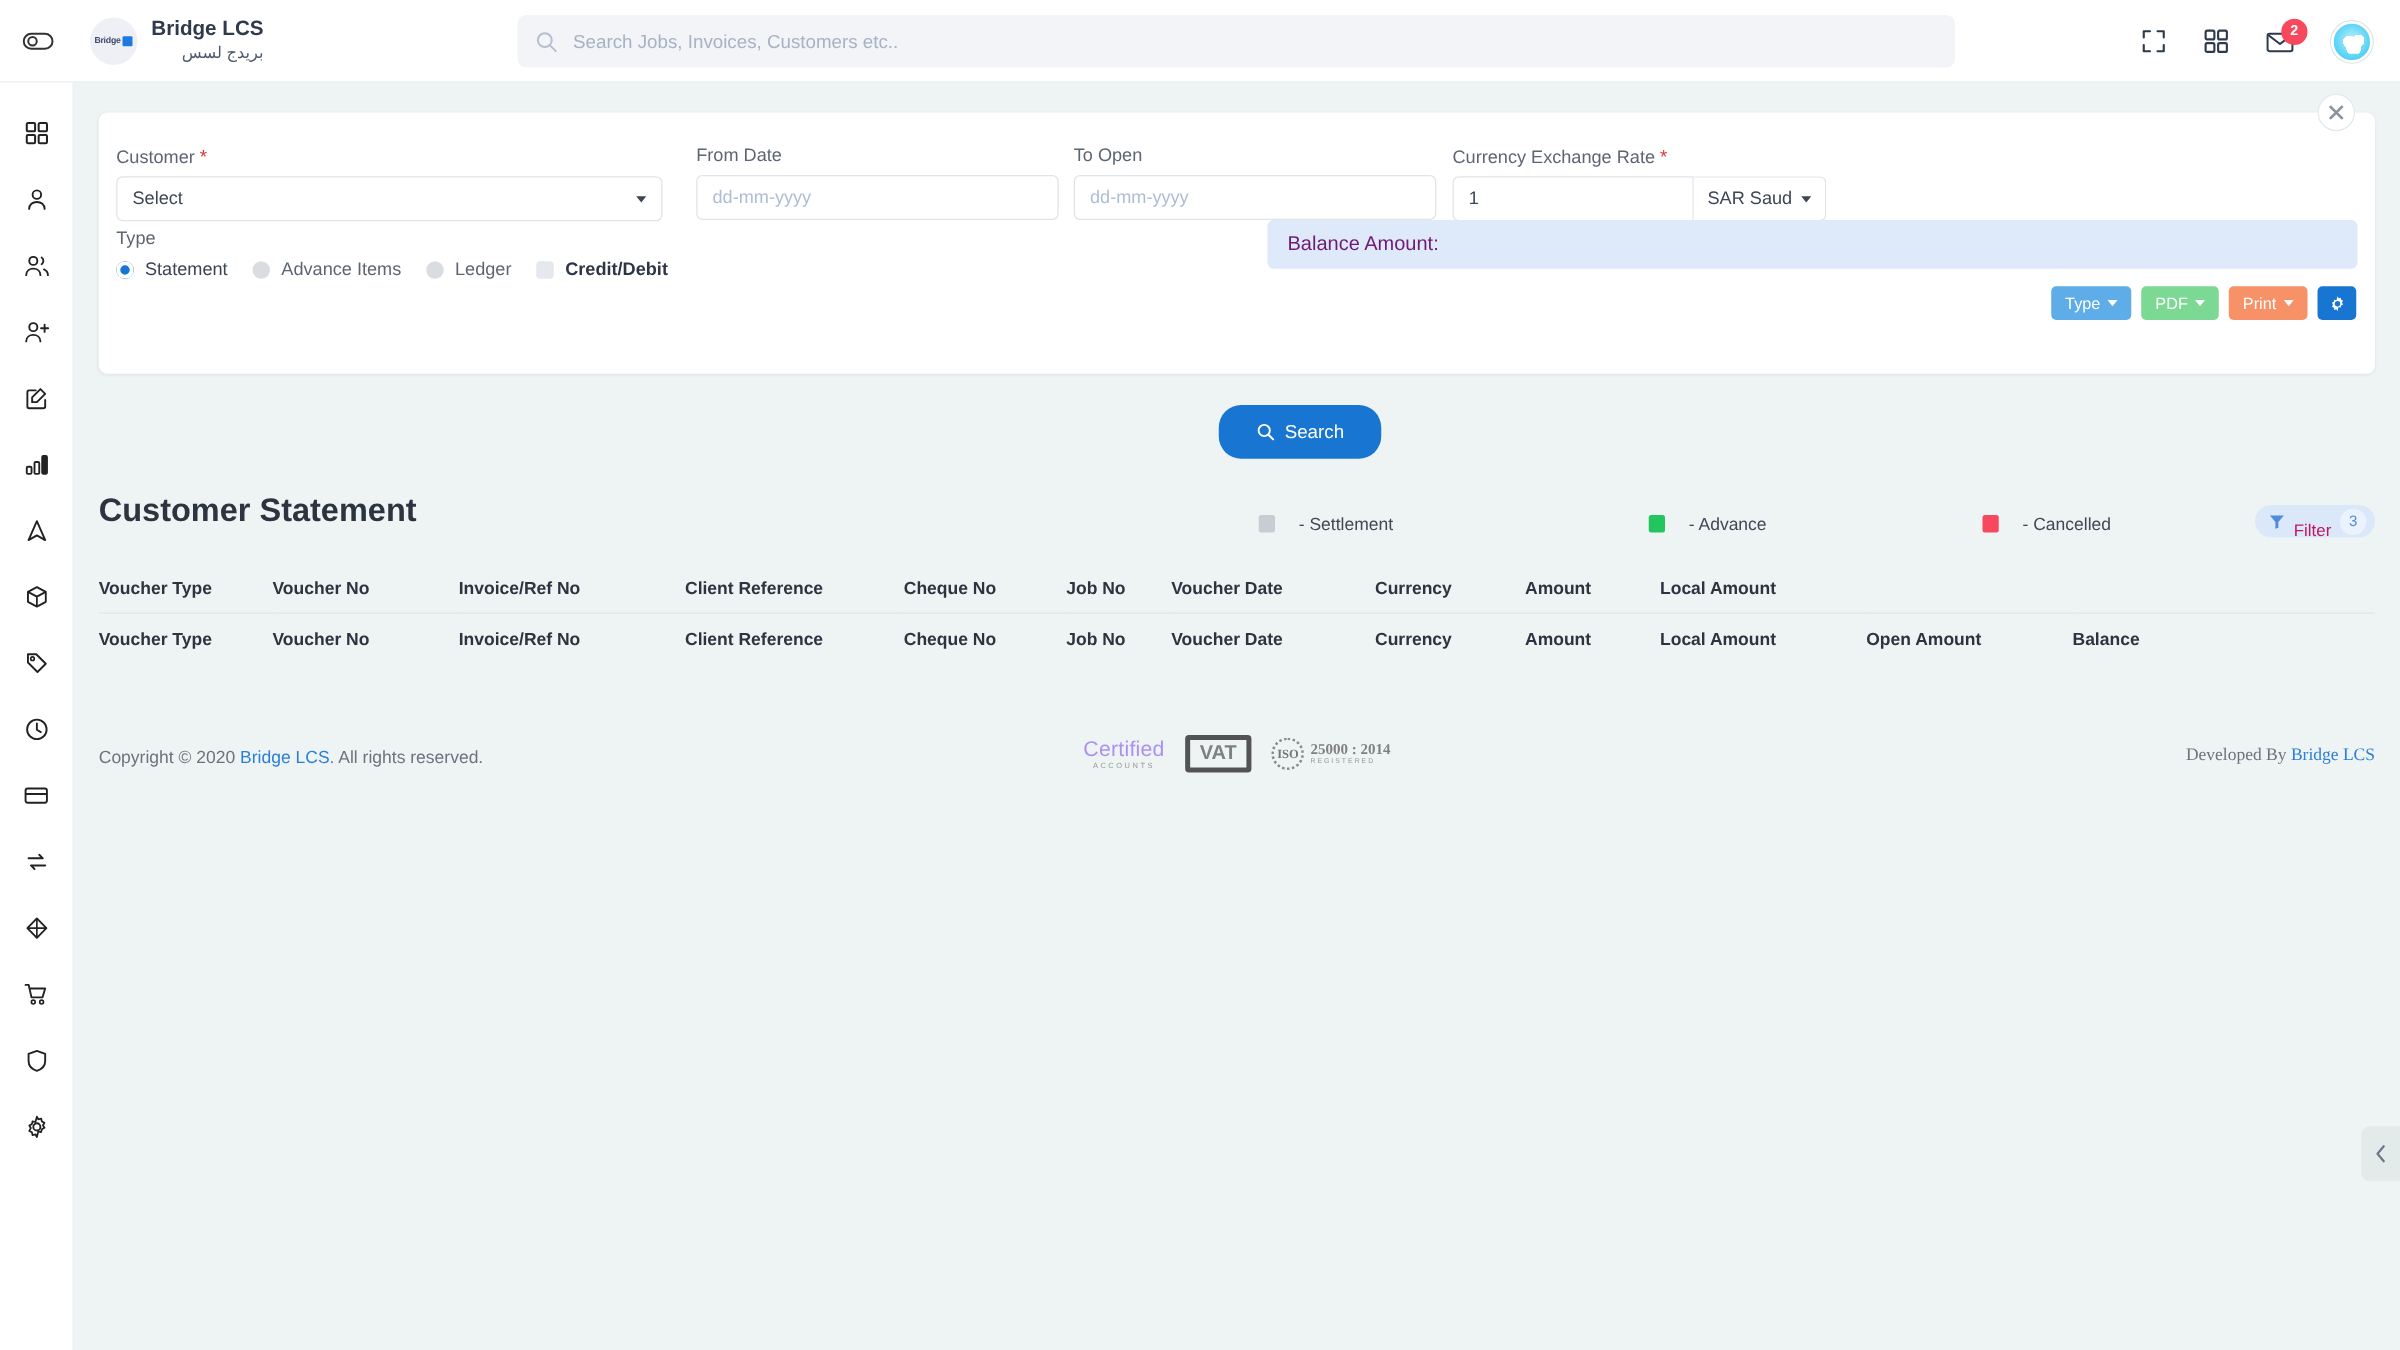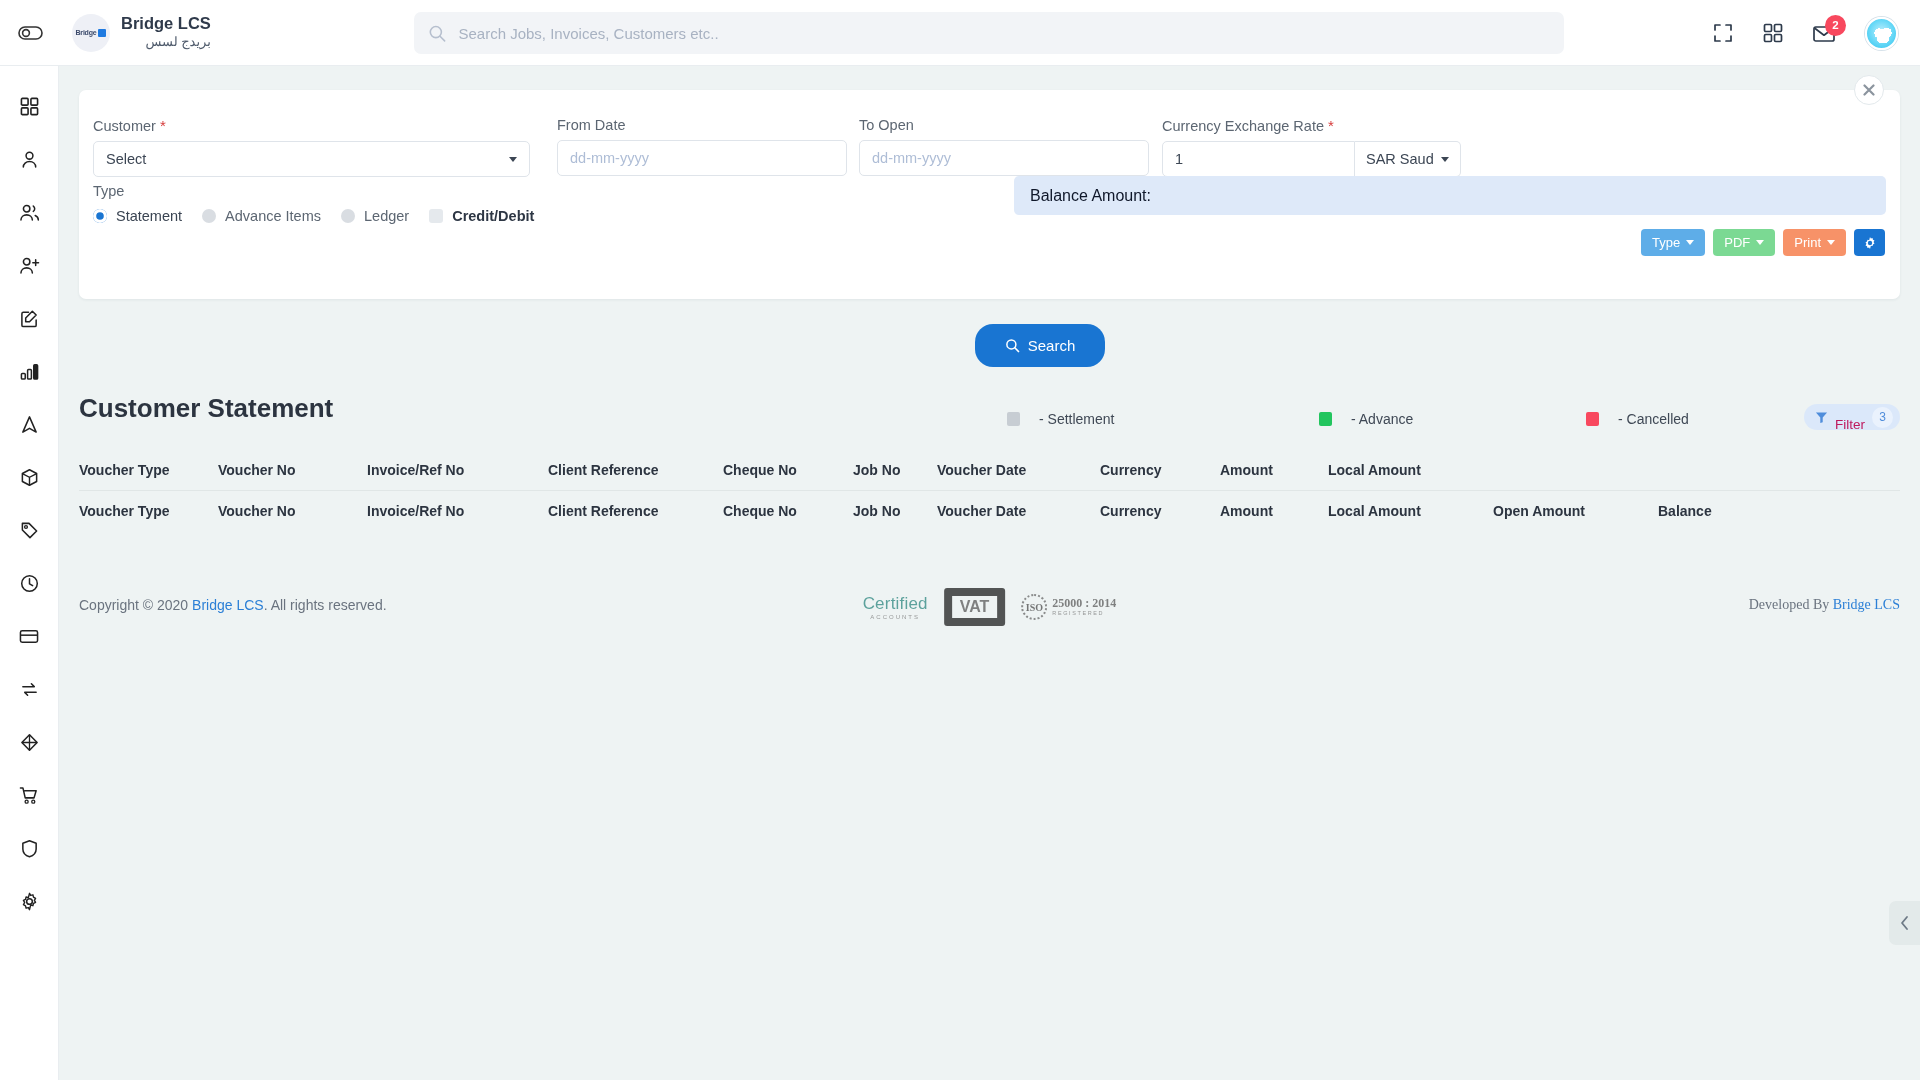--- a/index.html
+++ b/index.html
@@ -149,21 +149,21 @@
   .rad.on { background: #1975d2; box-shadow: inset 0 0 0 3.2px #fff; }
   .chk { width: 14px; height: 14px; border-radius: 3px; background: #e5e9ed; display:inline-block; cursor:pointer;}
   .rlbl { font-size: 14.5px; color: #5c6672; margin-right: 11px; }
   .rlbl.sel { color: #3a4452; }
   .rlbl.bold { font-weight: bold; color: #2d3644; }
 
   .balance {
     position: absolute; left: 935px; top: 86px; width: 872px; height: 39px;
     background: #dee9f9; border-radius: 5px;
     display: flex; align-items: center; padding: 0 16px;
-    font-size: 16px; color: #0f172a;
+    font-size: 16px; color: #701a75;
   }
 
   .searchbtn {
     position: absolute; left: 916px; top: 258px;
     width: 130px; height: 43px; border-radius: 18px; border: none;
     background: #1975d2; color: #fff; font-size: 15px;
     display: flex; align-items: center; justify-content: center; gap: 8px;
     cursor: pointer; font-family: "Liberation Sans", sans-serif; z-index: 5;
   }
 
@@ -199,23 +199,23 @@
   
   .footer {
     position: absolute; left: 20px; top: 512px; width: 1821px; height: 60px;
     font-size: 14px; color: #6a737f;
   }
   .footer a { color: #2b7fd6; text-decoration: none; }
   .f-left { position: absolute; left: 0; top: 19px; }
   .f-right { position: absolute; right: 0; top: 19px; font-family: Liberation Serif, serif; }
   .f-center { position: absolute; left: 50%; top: 10px; transform: translateX(-50%); display: flex; align-items: center; gap: 16px; opacity: .65; }
   .cert { text-align: center; line-height: 1; }
-  .cert .c1 { font-size: 17px; color: #0f766e; font-family: "Liberation Sans", sans-serif; letter-spacing: .2px;}
+  .cert .c1 { font-size: 17px; color: #8b5cf6; font-family: "Liberation Sans", sans-serif; letter-spacing: .2px;}
   .cert .c2 { font-size: 6px; letter-spacing: 2px; color: #666; margin-top: 2px; }
-  .vatbox { border: 8px solid #000000; border-radius: 3px; padding: 2px 8px; font-size: 16px; font-weight: bold; color: #444; }
+  .vatbox { border: 4px solid #000000; border-radius: 3px; padding: 2px 8px; font-size: 16px; font-weight: bold; color: #444; }
   .iso { display: flex; align-items: center; gap: 5px; }
   .iso-seal {
     width: 26px; height: 26px; border-radius: 50%; border: 2px dotted #555;
     display: flex; align-items: center; justify-content: center;
     font-size: 10px; font-weight: bold; color: #333; font-family: "Liberation Serif", serif;
   }
   .iso-tx { line-height: 1; }
   .iso-tx .i1 { font-size: 12px; font-weight: bold; color: #444; font-family: "Liberation Serif", serif; }
   .iso-tx .i2 { font-size: 5.5px; letter-spacing: 1.6px; color: #666; margin-top: 2px; }
 

